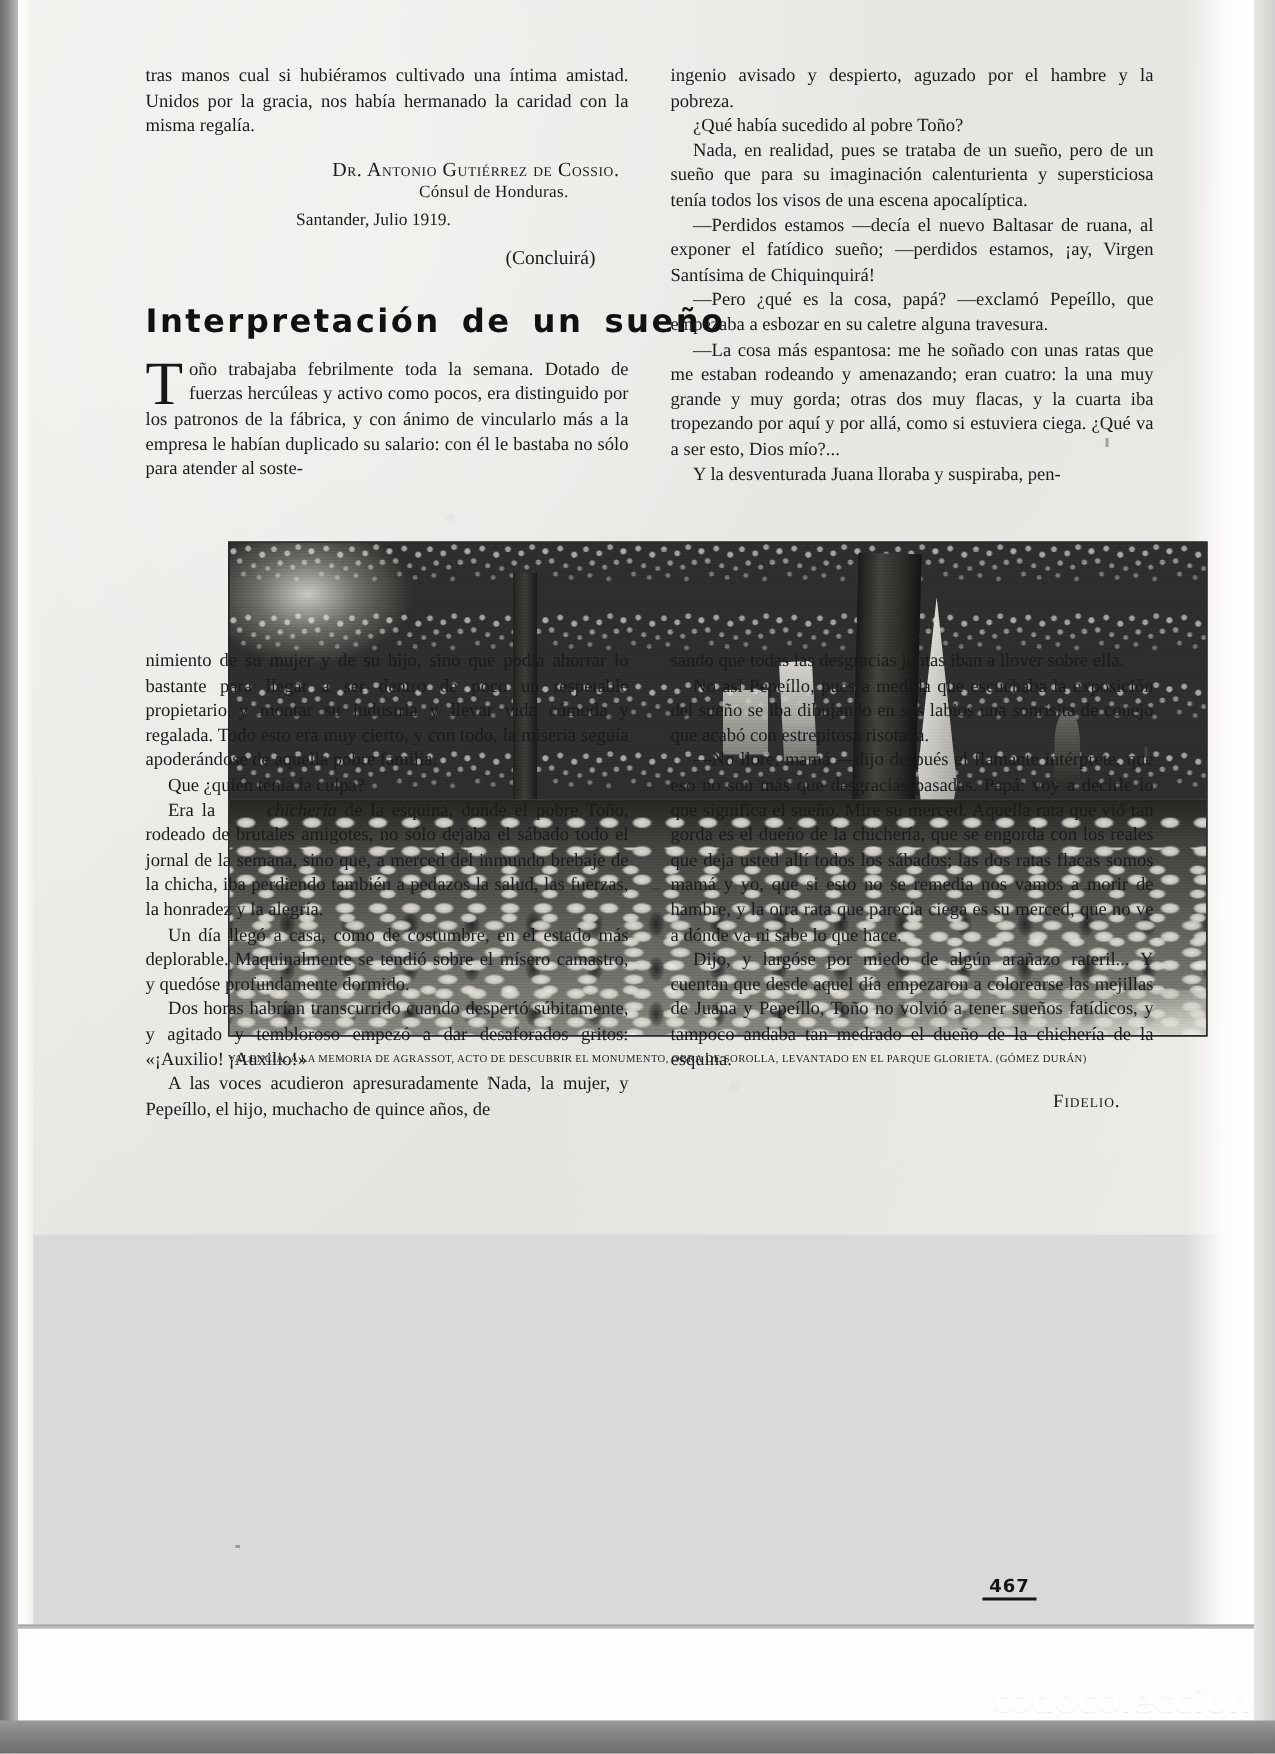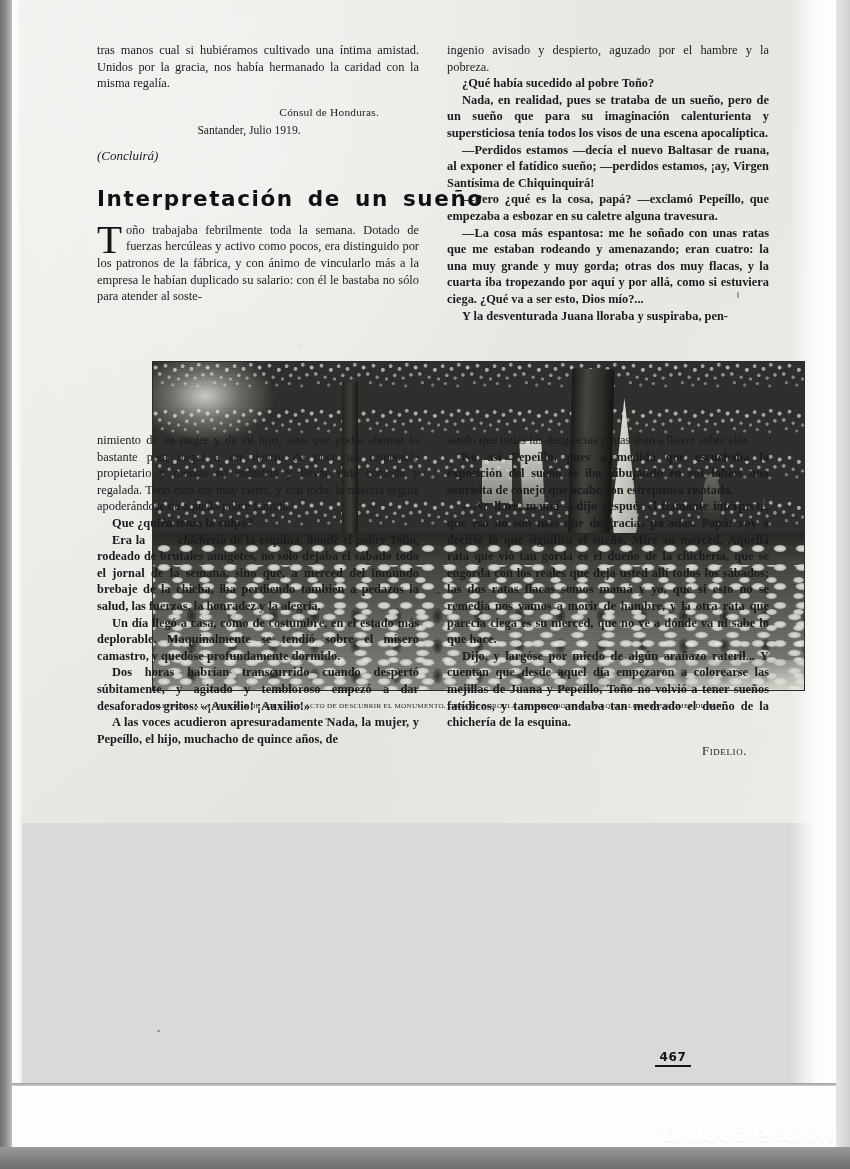--- a/index.html
+++ b/index.html
@@ -116,21 +116,21 @@
 
   p, .line-block {
     margin: 0;
     font-family: "Liberation Serif", serif;
     font-size: 12.4px;
     line-height: 16.6px;
     text-align: justify;
     color: #1b1b1b;
     -webkit-font-smoothing: none;
   }
-  p.indent { text-indent: 15px; font-weight: bold; }
+  p.indent { text-indent: 15px; }
   p.noindent { text-indent: 0; }
   .it { font-style: italic; margin-left: 29px; }
 
   
   .byline {
     margin-top: 13px;
     text-align: right;
     font-size: 12.4px;
     line-height: 15px;
     color: #1b1b1b;
@@ -151,22 +151,21 @@
   }
   .place {
     margin-top: 4px;
     font-size: 11.6px;
     text-align: center;
     color: #1b1b1b;
     margin-left: -18px;
   }
   .contd {
     margin-top: 11px;
-    text-align: left;
-    font-style: italic;
+    text-align: right;
     font-size: 13px;
     padding-right: 22px;
     color: #1b1b1b;
   }
 
   
   .article-title {
     margin-top: 22px;
     margin-bottom: 11px;
     font-family: "DejaVu Sans", sans-serif;
@@ -427,20 +426,21 @@
 
     <div class="content">
 
       <div class="cols">
 
         <div class="col">
 
           <p class="noindent">tras manos cual si hubiéramos cultivado una íntima amistad. Unidos por la gracia, nos había hermanado la caridad con la misma regalía.</p>
 
           <div class="byline">
+            <span class="name">Dr. Antonio Gutiérrez de Cossio.</span>
             <span class="role">Cónsul de Honduras.</span>
           </div>
 
           <div class="place">Santander, Julio 1919.</div>
 
           <div class="contd">(Concluirá)</div>
 
           <h1 class="article-title">Interpretación de un sueño</h1>
 
           <p class="dropcap-para noindent">

